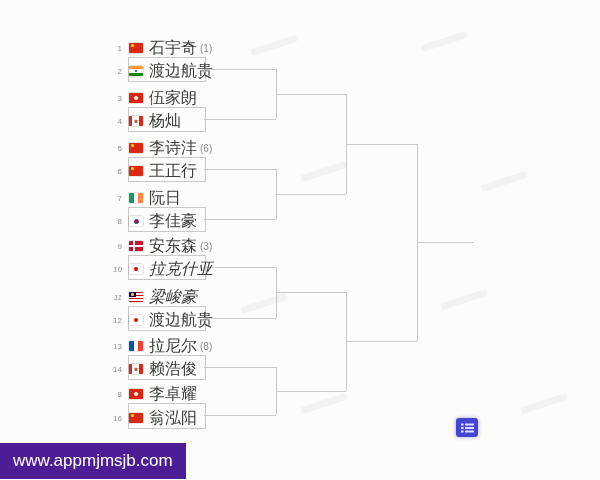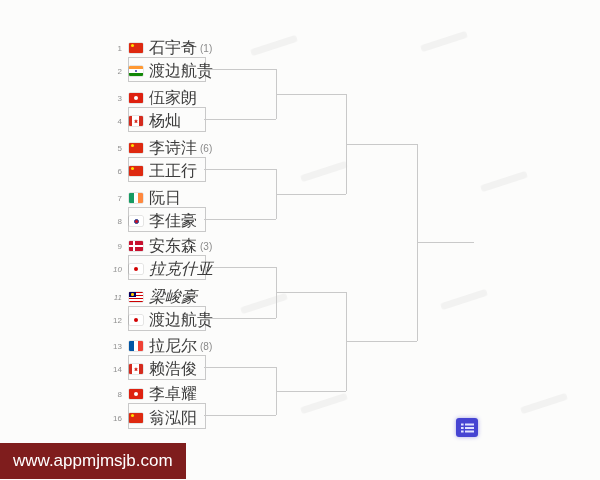--- a/index.html
+++ b/index.html
@@ -8,21 +8,21 @@
     font-family:"Liberation Sans","DejaVu Sans",sans-serif;overflow:hidden;
   }
   
   .tg-banner{
     position:absolute;top:5px;left:465px;width:133px;height:30px;
     background:#58595b;color:#fff;font-size:17px;letter-spacing:.5px;
     display:flex;align-items:center;justify-content:center;
   }
   .site-banner{
     position:absolute;left:0;top:443px;width:186px;height:36px;
-    background:#7f1d1d;color:#fff;font-size:17px;
+    background:#4c1d95;color:#fff;font-size:17px;
     display:flex;align-items:center;padding-left:13px;box-sizing:border-box;
   }
   
   .note{
     position:absolute;left:289px;top:52px;font-size:11px;font-weight:bold;
     color:#993b3b;white-space:nowrap;
   }
   
   .pair-box{position:absolute;border:1px solid #c9c9c9;background:transparent;}
   .hline{position:absolute;height:1px;background:#c9c9c9;}

